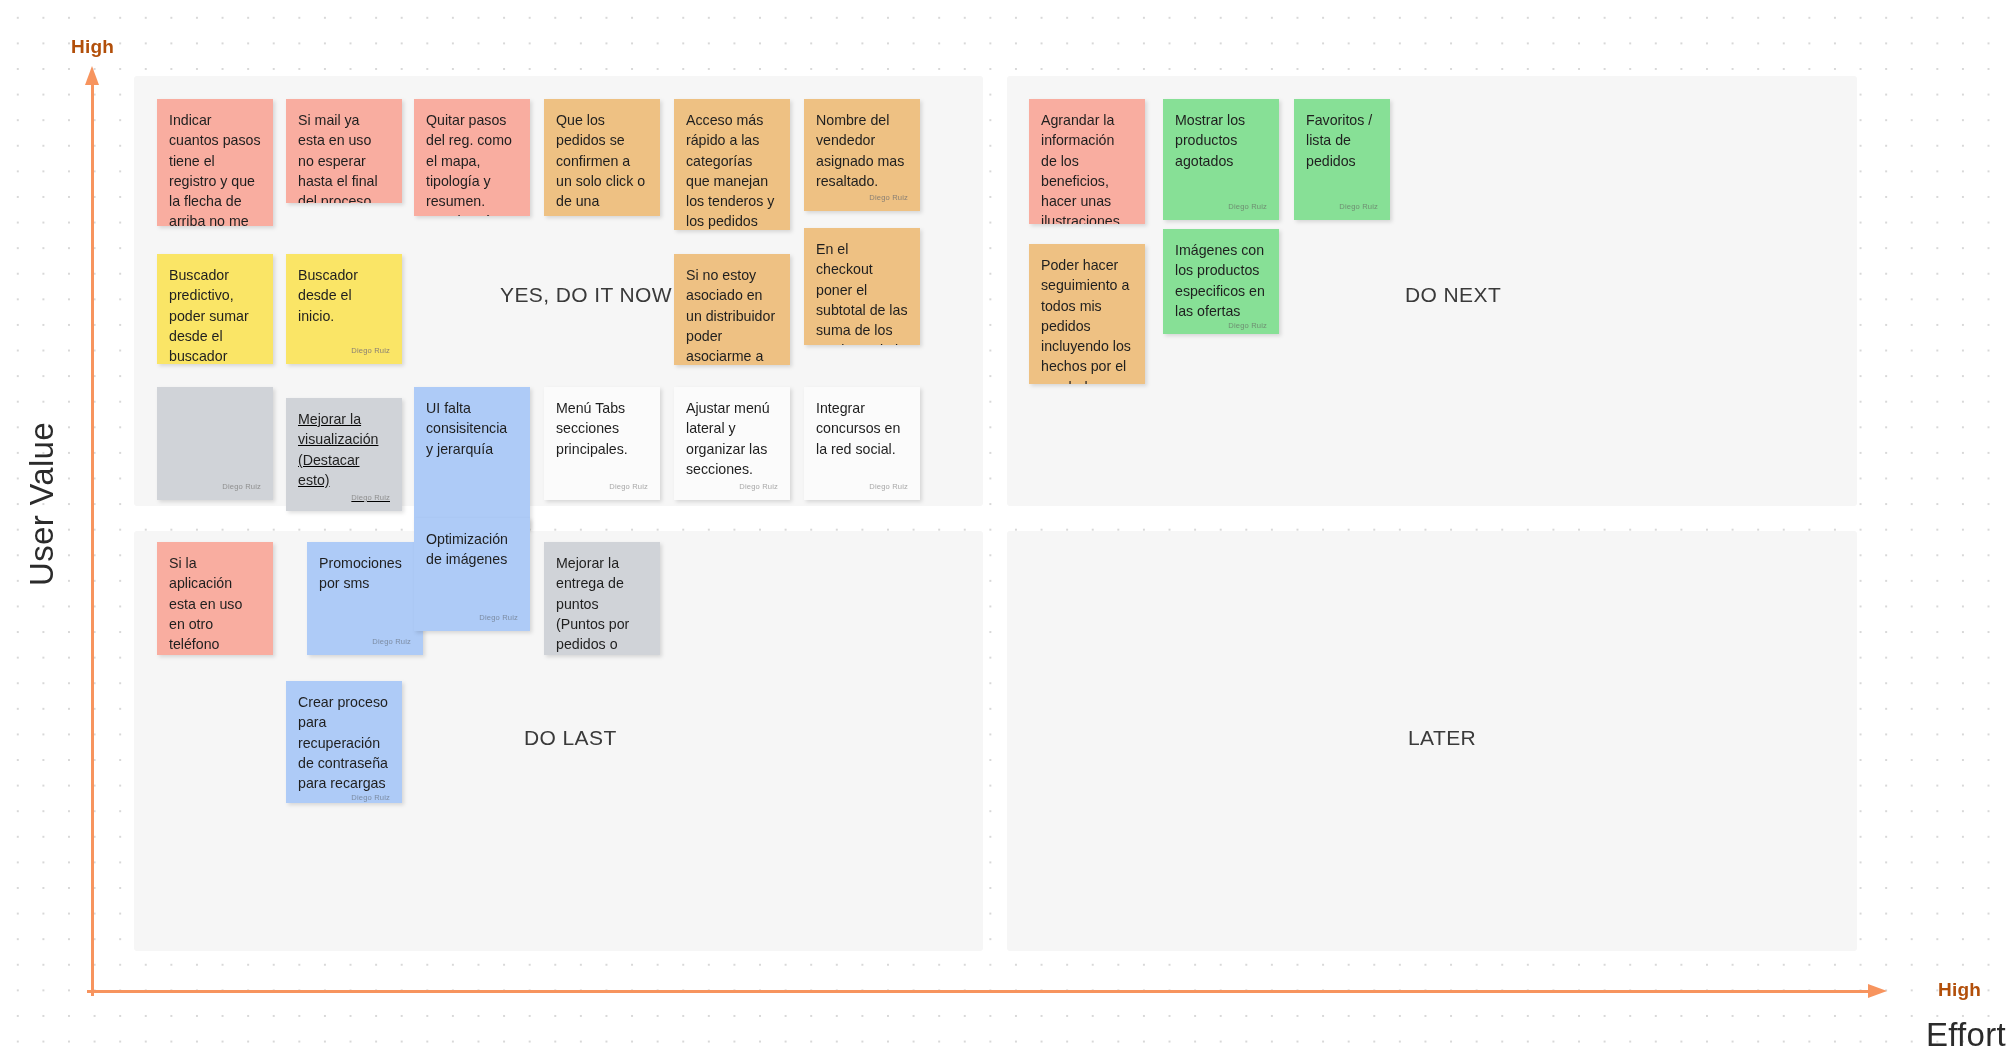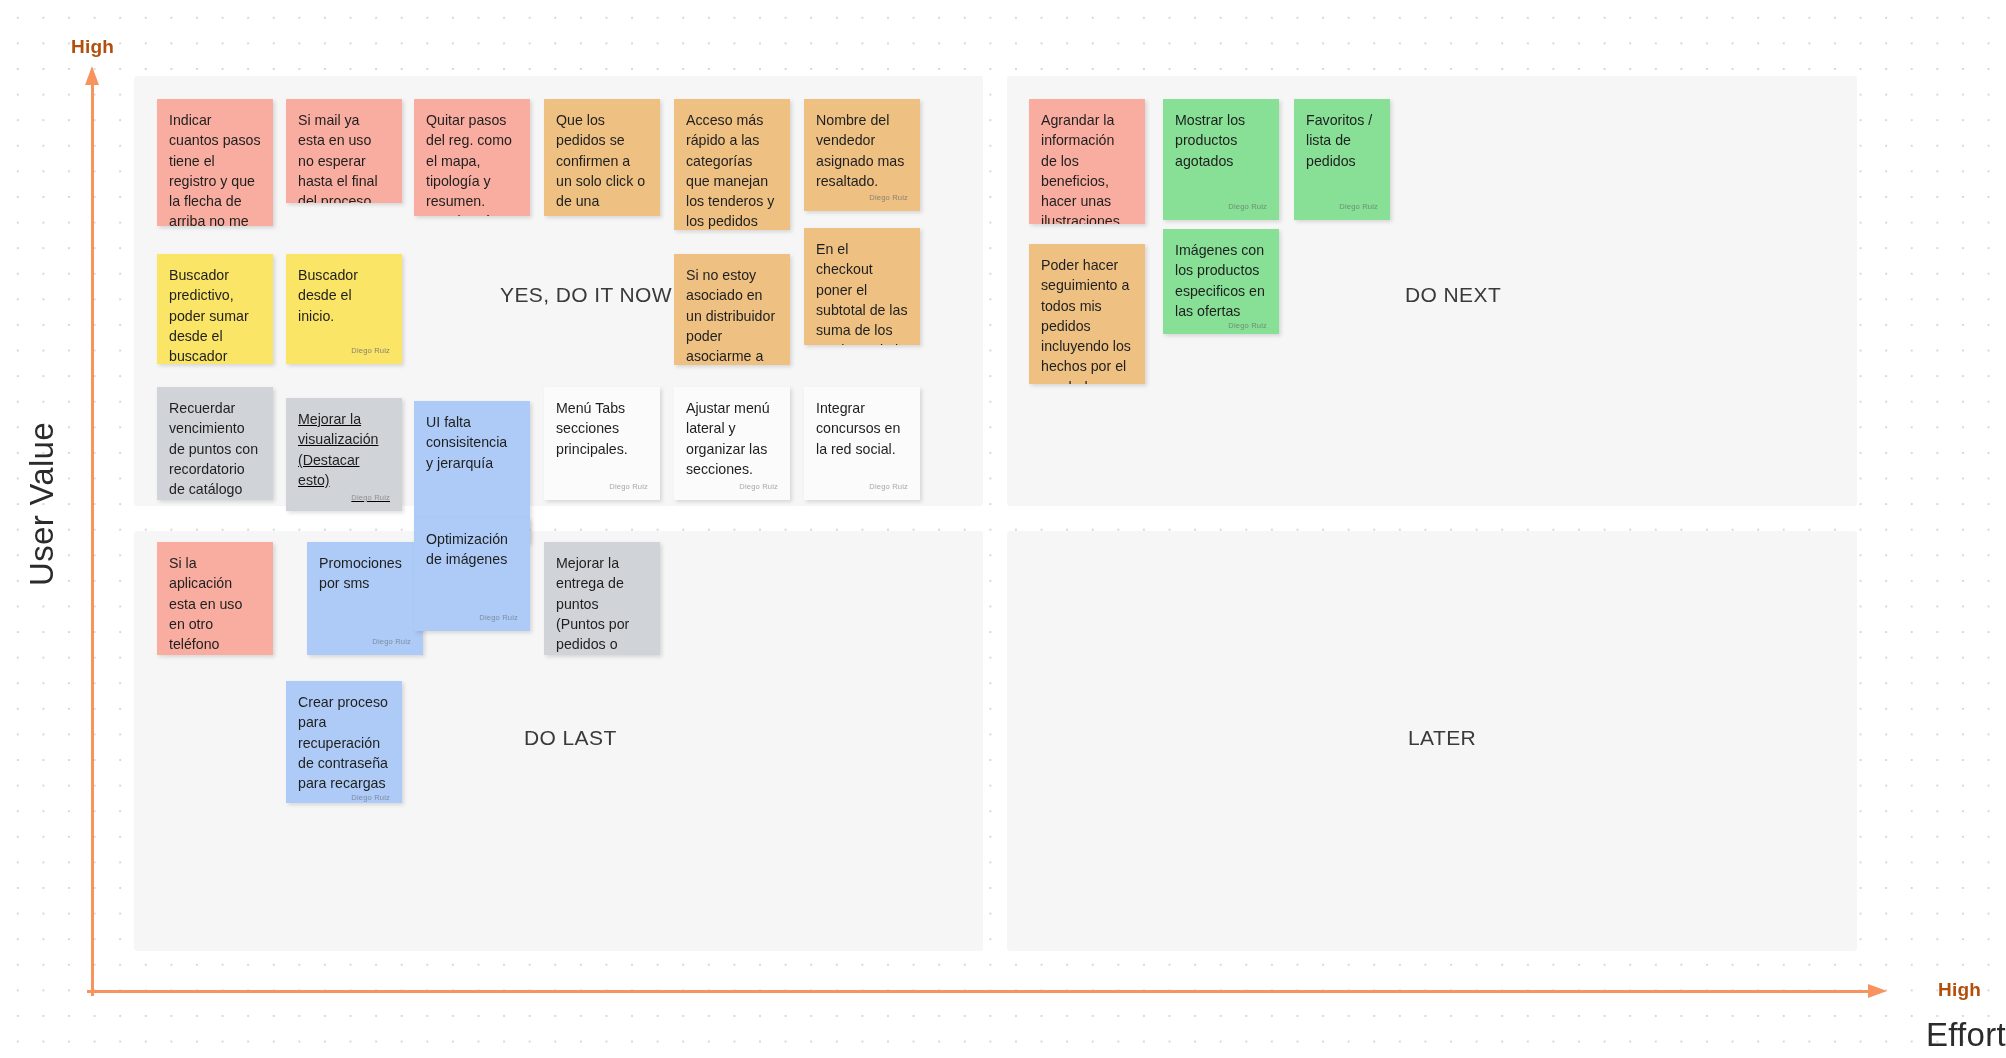--- a/index.html
+++ b/index.html
@@ -225,28 +225,27 @@
         <div class="note-text">Buscador desde el inicio.</div>
         <div class="note-author">Diego Ruiz</div>
       </div>
       <div class="note c-orange" style="left: 674px; top: 254px; width: 116px; height: 111px; background: rgb(238, 193, 131);">
         <div class="note-text">Si no estoy asociado en un distribuidor poder asociarme a uno</div>
       </div>
       <div class="note c-orange" style="left: 804px; top: 228px; width: 116px; height: 117px; background: rgb(238, 193, 131);">
         <div class="note-text">En el checkout poner el subtotal de las suma de los producto de la misma referencia</div>
       </div>
       <div class="note c-gray" style="left: 157px; top: 387px; width: 116px; height: 113px; background: rgb(208, 211, 216);">
-        <div class="note-text">Recuerdar vencimiento de puntos con recordatorio de catálogo</div>
         <div class="note-author">Diego Ruiz</div>
       </div>
       <div class="note c-gray" style="left: 286px; top: 398px; width: 116px; height: 113px; background: rgb(208, 211, 216); text-decoration: underline;">
         <div class="note-text">Mejorar la visualización (Destacar esto)</div>
         <div class="note-author">Diego Ruiz</div>
       </div>
-      <div class="note c-blue" style="left: 414px; top: 401px; width: 116px; height: 142px; background: rgb(174, 203, 247);">
+      <div class="note c-blue" style="left: 414px; top: 387px; width: 116px; height: 142px; background: rgb(174, 203, 247);">
         <div class="note-text">UI falta consisitencia y jerarquía</div>
         <div class="note-author"></div>
       </div>
       <div class="note c-white" style="left: 544px; top: 387px; width: 116px; height: 113px; background: rgb(251, 251, 251);">
         <div class="note-text">Menú Tabs secciones principales.</div>
         <div class="note-author">Diego Ruiz</div>
       </div>
       <div class="note c-white" style="left: 674px; top: 387px; width: 116px; height: 113px; background: rgb(251, 251, 251);">
         <div class="note-text">Ajustar menú lateral y organizar las secciones.</div>
         <div class="note-author">Diego Ruiz</div>

